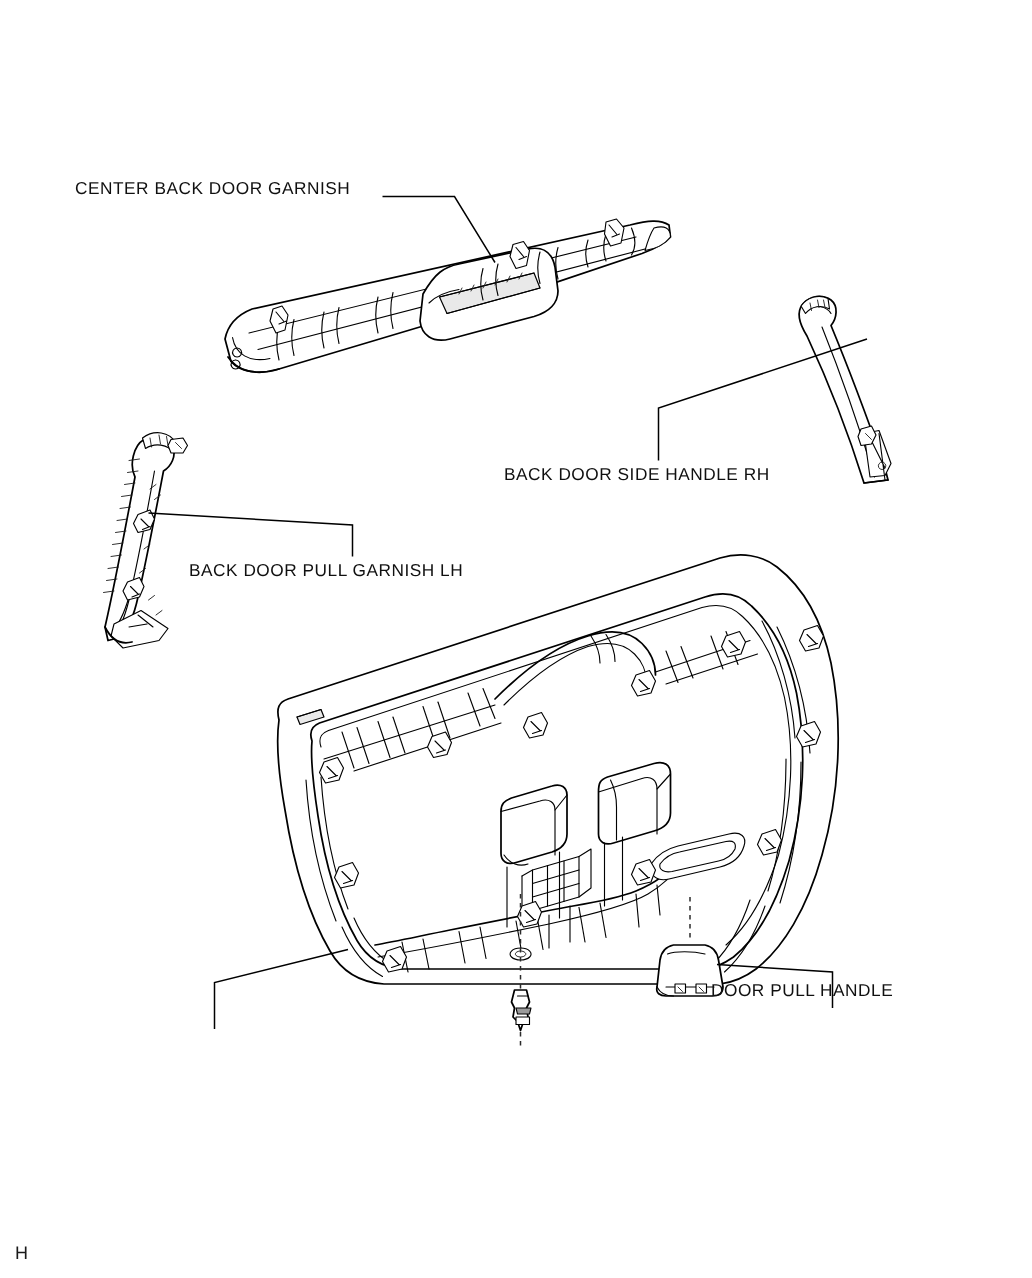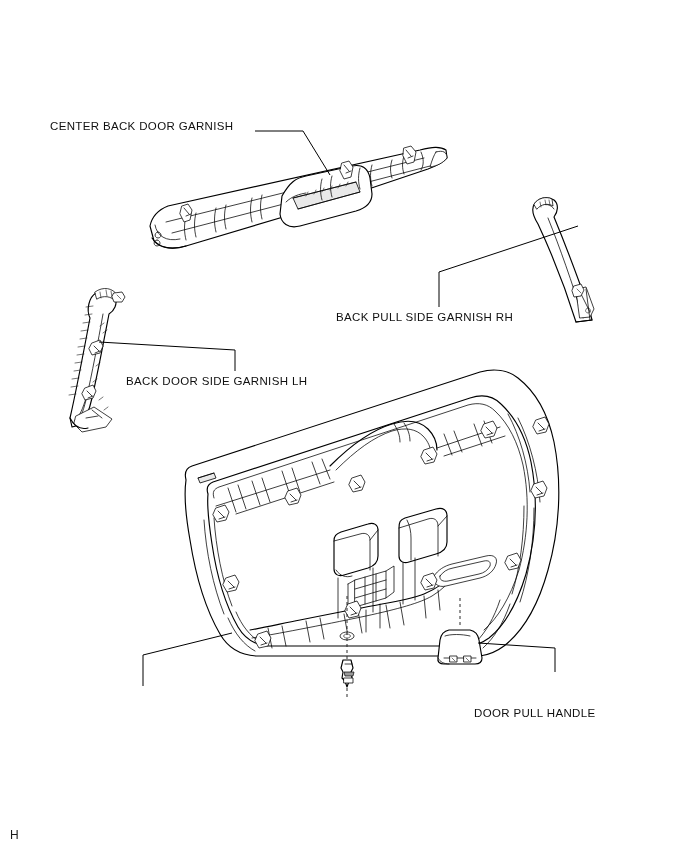--- a/index.html
+++ b/index.html
@@ -401,22 +401,22 @@
       <path class="leader" d="M255,131 L 303,131 L 330,175"></path>
       <path class="leader" d="M439,307 L 439,272 L 578,226"></path>
       <path class="leader" d="M235,371 L 235,350 L 99,342"></path>
       <path class="leader" d="M143,686 L 143,655 L 232,633"></path>
       <path class="leader" d="M555,672 L 555,648 L 478,643"></path>
     </g>
   </svg>
 
   <div class="callout-label" style="left:50px; top:121px;">CENTER BACK DOOR GARNISH</div>
 
-  <div class="callout-label" style="left:336px; top:312px;">BACK PULL SIDE GARNISH RH</div>
-
-  <div class="callout-label" style="left:126px; top:376px;">BACK DOOR SIDE GARNISH LH</div>
-
-
-  <div class="callout-label" style="left:474px; top:708px;">DOOR PULL HANDLE</div>
+  <div class="callout-label" style="left:336px; top:312px;">BACK DOOR SIDE HANDLE RH</div>
+
+  <div class="callout-label" style="left:126px; top:376px;">BACK DOOR PULL GARNISH LH</div>
+
+
+  <div class="callout-label" style="left:474px; top:656px;">DOOR PULL HANDLE</div>
 
   <div class="page-mark" style="left:10px; top:829px;">H</div>
 
 </div>
 
 </body></html>

